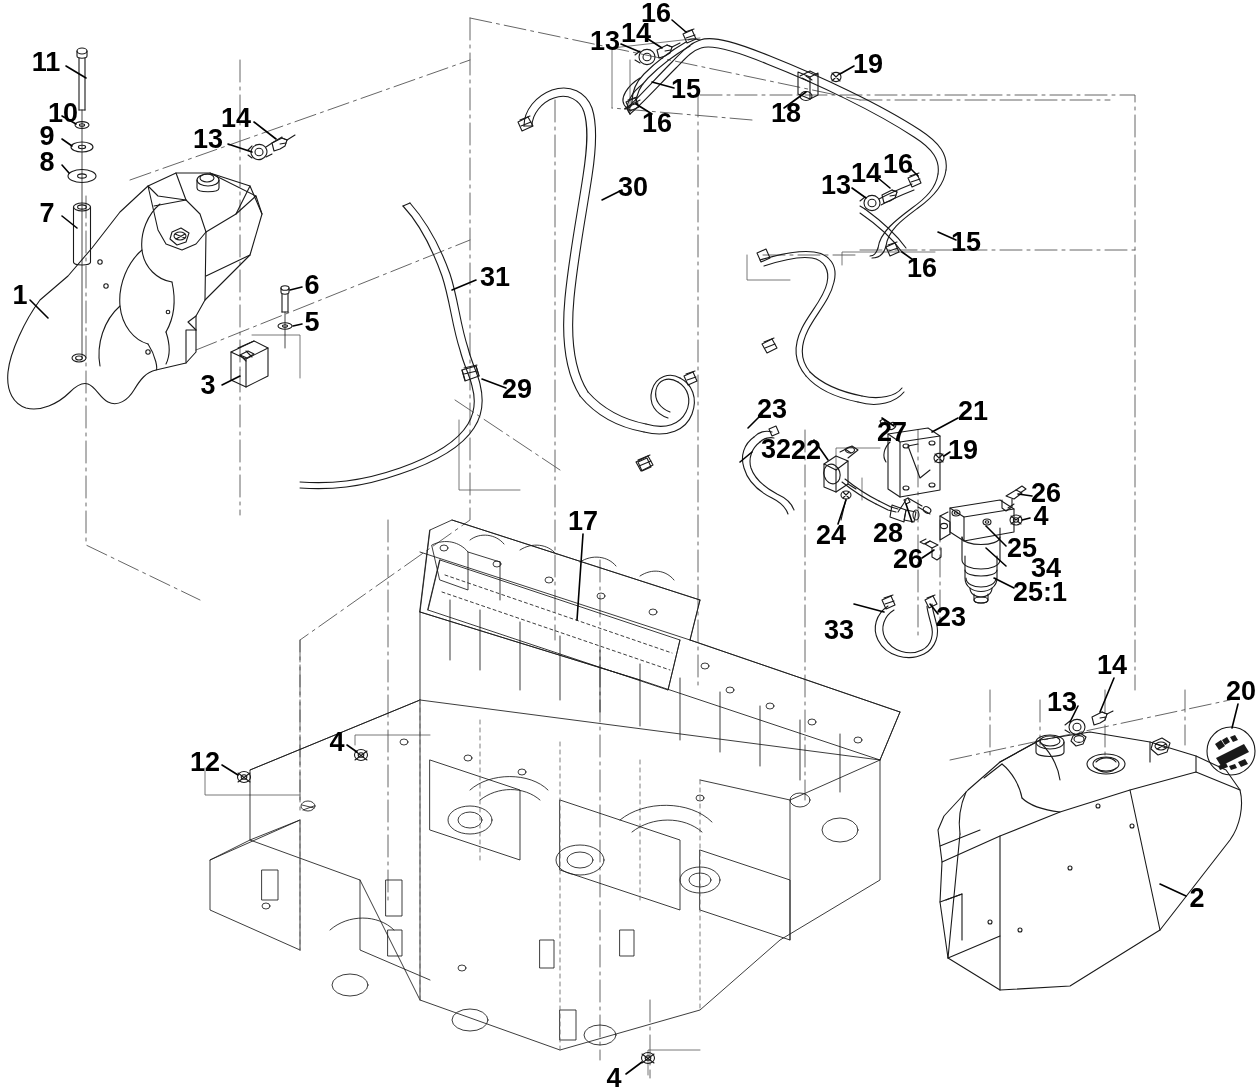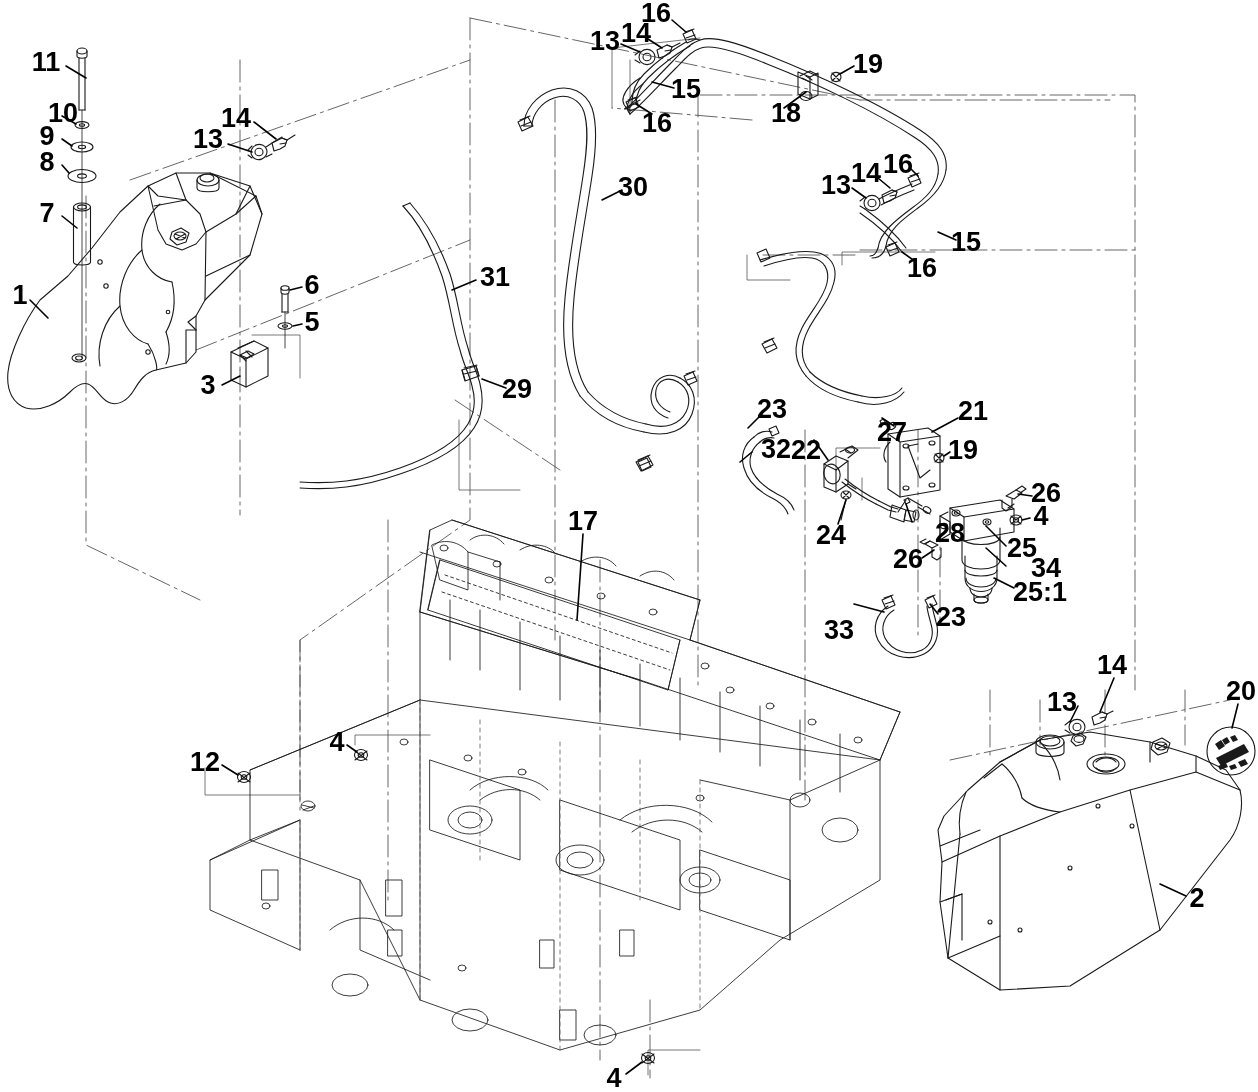--- a/index.html
+++ b/index.html
@@ -738,21 +738,21 @@
   <div class="callout" style="left:898px; top:164px;">16</div>
   <div class="callout" style="left:966px; top:242px;">15</div>
   <div class="callout" style="left:922px; top:268px;">16</div>
   <div class="callout" style="left:772px; top:409px;">23</div>
   <div class="callout" style="left:776px; top:449px;">32</div>
   <div class="callout" style="left:806px; top:450px;">22</div>
   <div class="callout" style="left:868px; top:432px;margin-left:24px;">27</div>
   <div class="callout" style="left:973px; top:411px;text-align:right;">21</div>
   <div class="callout" style="left:963px; top:450px;">19</div>
   <div class="callout" style="left:831px; top:535px;">24</div>
-  <div class="callout" style="left:950px; top:533px;">28</div>
+  <div class="callout" style="left:888px; top:533px;">28</div>
   <div class="callout" style="left:1046px; top:493px;">26</div>
   <div class="callout" style="left:1041px; top:516px;">4</div>
   <div class="callout" style="left:1022px; top:548px;">25</div>
   <div class="callout" style="left:1022px; top:568px;margin-left:24px;">34</div>
   <div class="callout" style="left:1040px; top:592px;">25:1</div>
   <div class="callout" style="left:908px; top:559px;">26</div>
   <div class="callout" style="left:839px; top:602px;margin-top:28px;">33</div>
   <div class="callout" style="left:951px; top:617px;">23</div>
   <div class="callout" style="left:1062px; top:702px;">13</div>
   <div class="callout" style="left:1112px; top:665px;">14</div>

